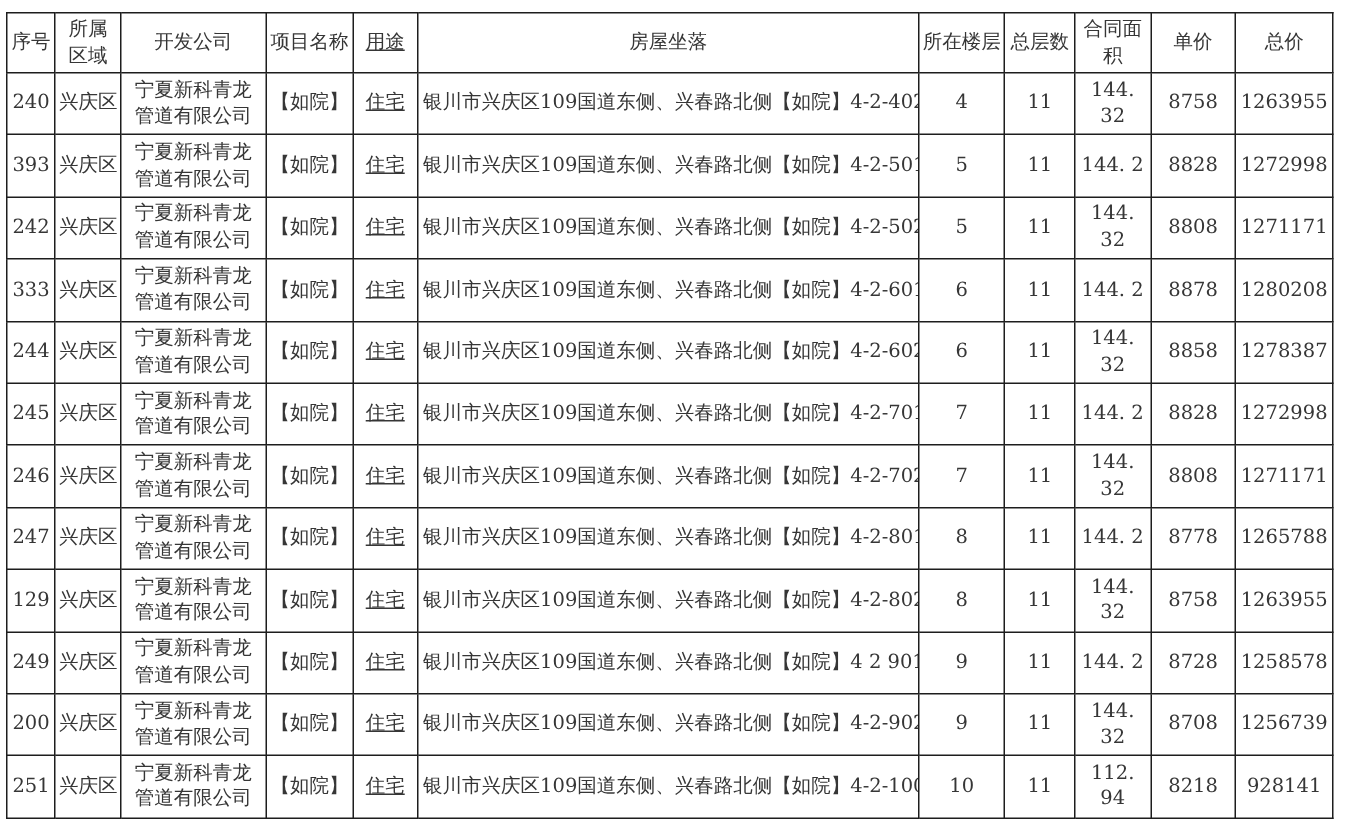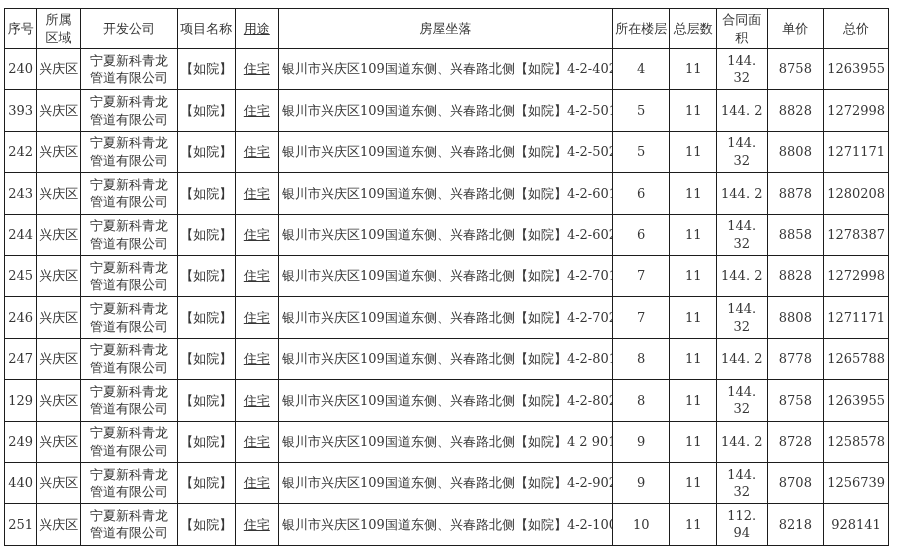--- a/index.html
+++ b/index.html
@@ -110,21 +110,21 @@
           <td class="c3">【如院】</td>
           <td class="c4">住宅</td>
           <td class="c5">银川市兴庆区109国道东侧、兴春路北侧【如院】4-2-502</td>
           <td class="c6">5</td>
           <td class="c7">11</td>
           <td class="c8">144. 32</td>
           <td class="c9">8808</td>
           <td class="c10">1271171</td>
         </tr>
         <tr>
-          <td class="c0">243</td>
+          <td class="c0">333</td>
           <td class="c1">兴庆区</td>
           <td class="c2">宁夏新科青龙管道有限公司</td>
           <td class="c3">【如院】</td>
           <td class="c4">住宅</td>
           <td class="c5">银川市兴庆区109国道东侧、兴春路北侧【如院】4-2-601</td>
           <td class="c6">6</td>
           <td class="c7">11</td>
           <td class="c8">144. 2</td>
           <td class="c9">8878</td>
           <td class="c10">1280208</td>
@@ -201,21 +201,21 @@
           <td class="c3">【如院】</td>
           <td class="c4">住宅</td>
           <td class="c5">银川市兴庆区109国道东侧、兴春路北侧【如院】4 2 901</td>
           <td class="c6">9</td>
           <td class="c7">11</td>
           <td class="c8">144. 2</td>
           <td class="c9">8728</td>
           <td class="c10">1258578</td>
         </tr>
         <tr>
-          <td class="c0">440</td>
+          <td class="c0">200</td>
           <td class="c1">兴庆区</td>
           <td class="c2">宁夏新科青龙管道有限公司</td>
           <td class="c3">【如院】</td>
           <td class="c4">住宅</td>
           <td class="c5">银川市兴庆区109国道东侧、兴春路北侧【如院】4-2-902</td>
           <td class="c6">9</td>
           <td class="c7">11</td>
           <td class="c8">144. 32</td>
           <td class="c9">8708</td>
           <td class="c10">1256739</td>

